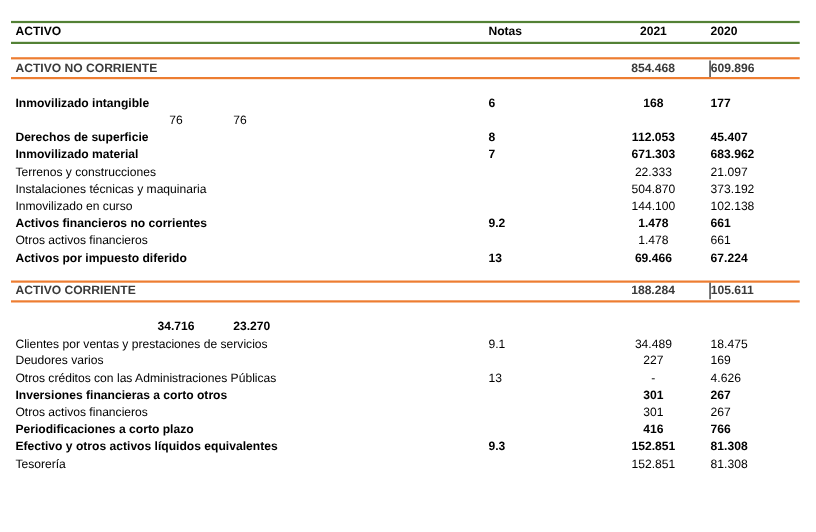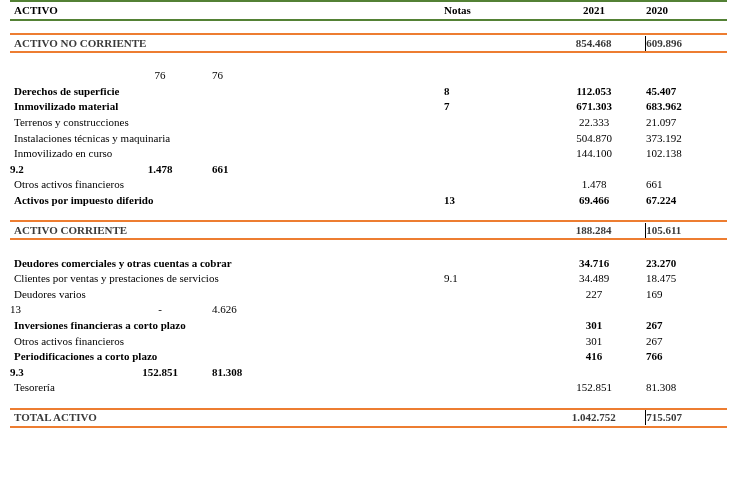--- a/index.html
+++ b/index.html
@@ -11,23 +11,22 @@
       width: 742px;
       height: 484px;
       position: relative;
       font-family: "Liberation Sans", "DejaVu Sans", sans-serif;
       color: #000;
       overflow: hidden;
     }
     .sheet {
       position: absolute;
       left: 10px;
-      top: 0;
+      top: 19px;
       width: 717px;
-      font-family: Liberation Serif, serif;
     }
     .row {
       display: flex;
       align-items: center;
       height: 15.6px;
       font-size: 11px;
       line-height: 15px;
       white-space: nowrap;
     }
     .row.bold { font-weight: bold; }
@@ -68,20 +67,26 @@
   </div>
 
   <div class="row section-row spaced-after">
     <div class="cell-label">ACTIVO NO CORRIENTE</div>
     <div class="cell-notes"></div>
     <div class="cell-y1">854.468</div>
     <div class="cell-y2">609.896</div>
   </div>
 
   <div id="non-current-rows">
+      <div class="row bold">
+        <div class="cell-label">Inmovilizado intangible</div>
+        <div class="cell-notes">6</div>
+        <div class="cell-y1">168</div>
+        <div class="cell-y2">177</div>
+      </div>
       <div class="row">
         <div class="cell-notes"></div>
         <div class="cell-y1">76</div>
         <div class="cell-y2">76</div>
       </div>
       <div class="row bold">
         <div class="cell-label">Derechos de superficie</div>
         <div class="cell-notes">8</div>
         <div class="cell-y1">112.053</div>
         <div class="cell-y2">45.407</div>
@@ -104,20 +109,21 @@
         <div class="cell-y1">504.870</div>
         <div class="cell-y2">373.192</div>
       </div>
       <div class="row">
         <div class="cell-label">Inmovilizado en curso</div>
         <div class="cell-notes"></div>
         <div class="cell-y1">144.100</div>
         <div class="cell-y2">102.138</div>
       </div>
       <div class="row bold">
+        <div class="cell-label">Activos financieros no corrientes</div>
         <div class="cell-notes">9.2</div>
         <div class="cell-y1">1.478</div>
         <div class="cell-y2">661</div>
       </div>
       <div class="row">
         <div class="cell-label">Otros activos financieros</div>
         <div class="cell-notes"></div>
         <div class="cell-y1">1.478</div>
         <div class="cell-y2">661</div>
       </div>
@@ -133,75 +139,70 @@
 
   <div class="row section-row spaced-after">
     <div class="cell-label">ACTIVO CORRIENTE</div>
     <div class="cell-notes"></div>
     <div class="cell-y1">188.284</div>
     <div class="cell-y2">105.611</div>
   </div>
 
   <div id="current-rows">
       <div class="row bold">
-        <div class="cell-label">Deudores comerciales y otras cuentas a cobrar</div>
         <div class="cell-notes"></div>
         <div class="cell-y1">34.716</div>
         <div class="cell-y2">23.270</div>
       </div>
       <div class="row">
         <div class="cell-label">Clientes por ventas y prestaciones de servicios</div>
         <div class="cell-notes">9.1</div>
         <div class="cell-y1">34.489</div>
         <div class="cell-y2">18.475</div>
       </div>
       <div class="row">
         <div class="cell-label">Deudores varios</div>
         <div class="cell-notes"></div>
         <div class="cell-y1">227</div>
         <div class="cell-y2">169</div>
       </div>
       <div class="row">
+        <div class="cell-label">Otros créditos con las Administraciones Públicas</div>
         <div class="cell-notes">13</div>
         <div class="cell-y1">-</div>
         <div class="cell-y2">4.626</div>
       </div>
       <div class="row bold">
-        <div class="cell-label">Inversiones financieras a corto plazo</div>
+        <div class="cell-label">Inversiones financieras a corto otros</div>
         <div class="cell-notes"></div>
         <div class="cell-y1">301</div>
         <div class="cell-y2">267</div>
       </div>
       <div class="row">
         <div class="cell-label">Otros activos financieros</div>
         <div class="cell-notes"></div>
         <div class="cell-y1">301</div>
         <div class="cell-y2">267</div>
       </div>
       <div class="row bold">
         <div class="cell-label">Periodificaciones a corto plazo</div>
         <div class="cell-notes"></div>
         <div class="cell-y1">416</div>
         <div class="cell-y2">766</div>
       </div>
       <div class="row bold">
+        <div class="cell-label">Efectivo y otros activos líquidos equivalentes</div>
         <div class="cell-notes">9.3</div>
         <div class="cell-y1">152.851</div>
         <div class="cell-y2">81.308</div>
       </div>
       <div class="row">
         <div class="cell-label">Tesorería</div>
         <div class="cell-notes"></div>
         <div class="cell-y1">152.851</div>
         <div class="cell-y2">81.308</div>
       </div>
     </div>
 
   <div class="spacer"></div>
 
-  <div class="row section-row">
-    <div class="cell-label">TOTAL ACTIVO</div>
-    <div class="cell-notes"></div>
-    <div class="cell-y1">1.042.752</div>
-    <div class="cell-y2">715.507</div>
-  </div>
 
 </div>
 
 </body></html>

